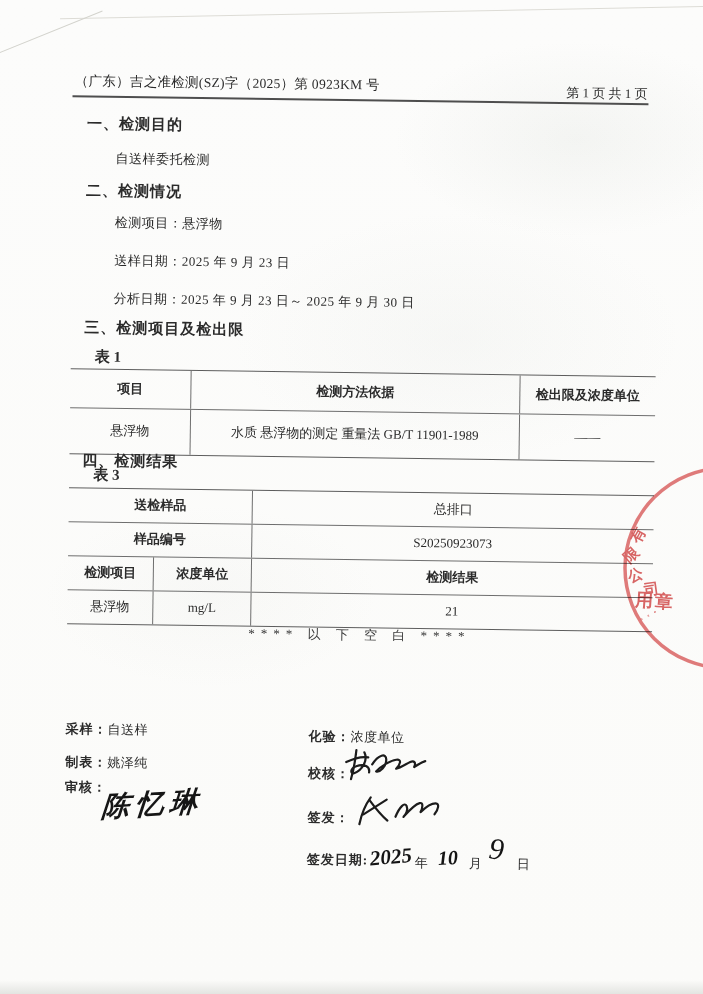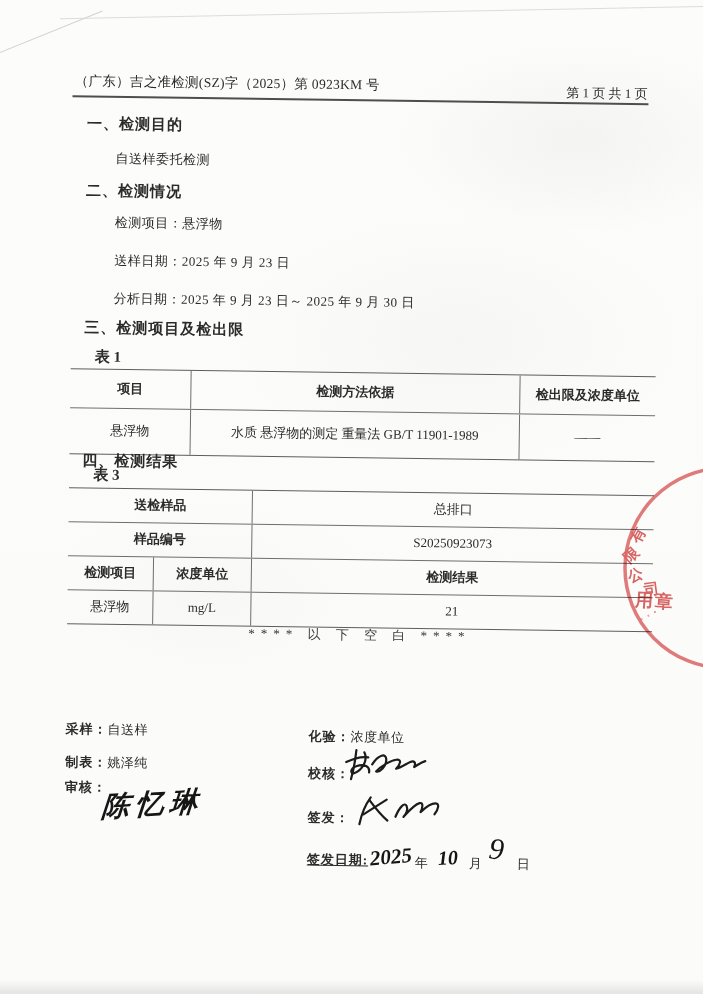--- a/index.html
+++ b/index.html
@@ -142,21 +142,21 @@
   </svg>
   <div class="abs f-item" style="left:318px;top:805px;">
     <span class="lbl">签发：</span>
   </div>
   <svg class="abs sig" style="left:362px;top:788px;" width="92" height="38" viewBox="0 0 92 38">
     <path d="M8,32 C10,22 14,12 19,5"></path>
     <path d="M12,22 L35,7"></path>
     <path d="M18,8 C24,16 30,23 36,28"></path>
     <path d="M44,24 C48,14 53,9 55,13 C57,17 54,22 52,24 C58,17 64,11 68,10 C72,9 71,15 69,19 C74,14 80,10 84,10 C88,10 87,16 83,21"></path>
   </svg>
-  <div class="abs f-item" style="left:318px;top:847px;text-decoration:underline;">
+  <div class="abs f-item" style="left:318px;top:847px;">
     <span class="lbl">签发日期:</span>
   </div>
   <span class="abs hand" style="left:381px;top:840px;font-size:21px;transform:rotate(-6deg);">2025</span>
   <span class="abs f-item" style="left:426px;top:849px;">年</span>
   <span class="abs hand" style="left:449px;top:841px;font-size:20px;transform:rotate(-4deg);">10</span>
   <span class="abs f-item" style="left:480px;top:849px;">月</span>
   <span class="abs hand" style="left:500px;top:826px;font-size:30px;transform:rotate(5deg);font-weight:normal;">9</span>
   <span class="abs f-item" style="left:528px;top:849px;">日</span>
 
 </div>

